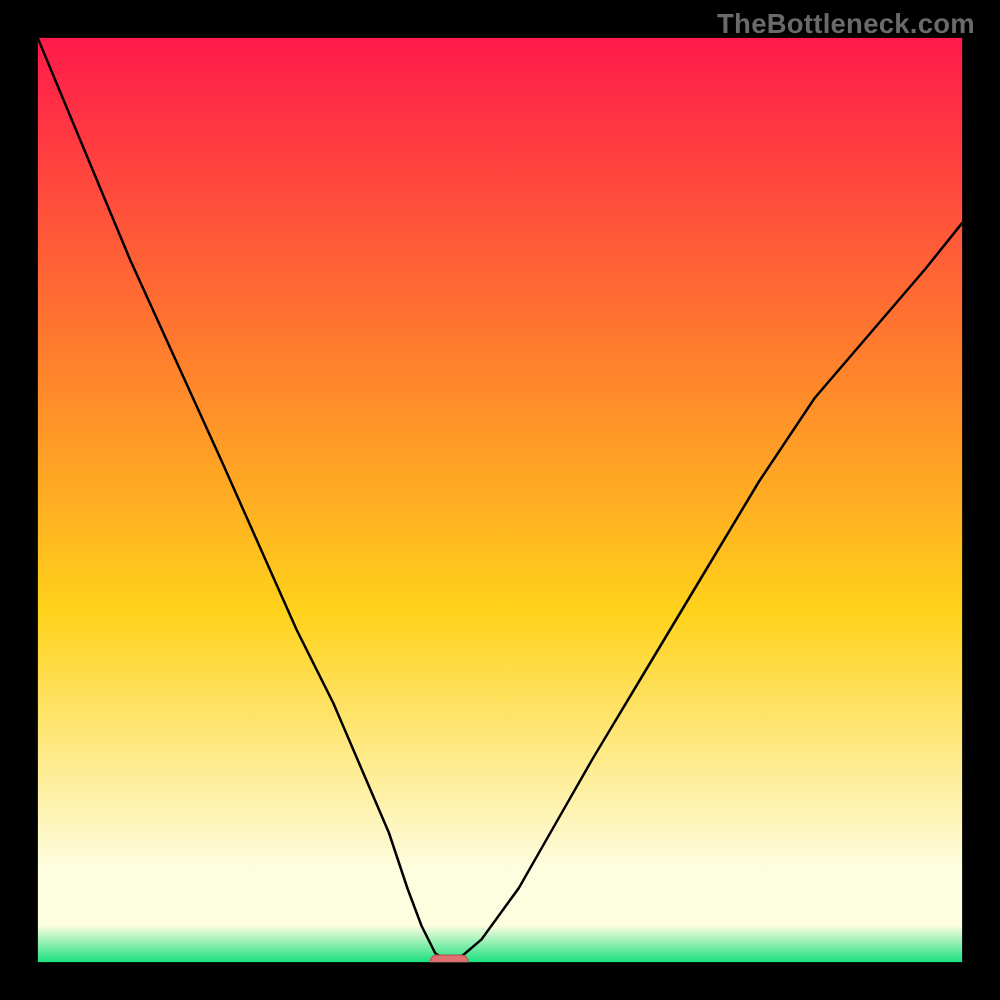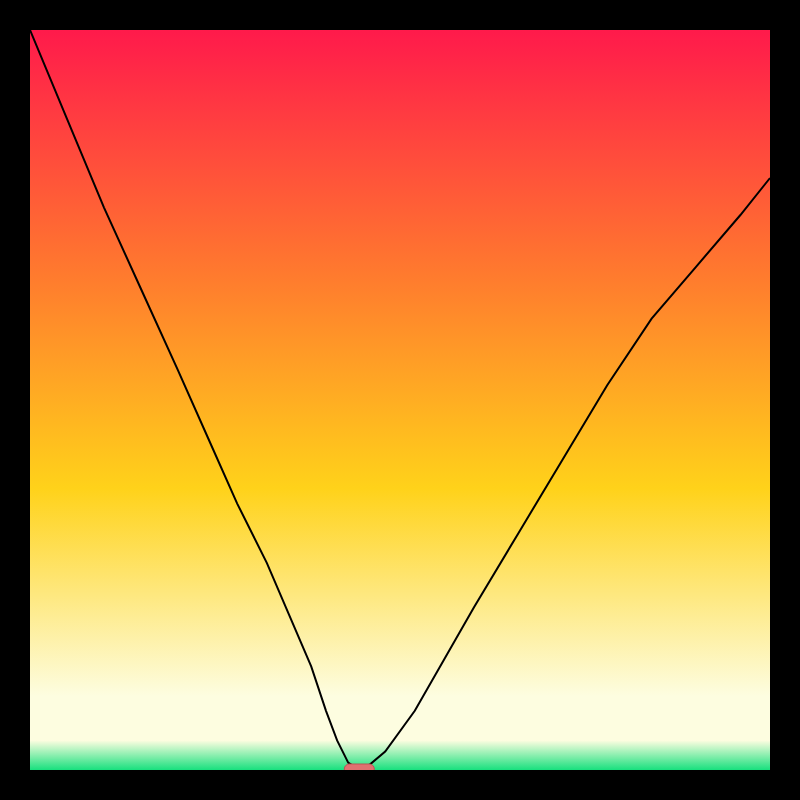--- a/index.html
+++ b/index.html
@@ -35,20 +35,21 @@
     letter-spacing: 0.2px;
     user-select: none;
   }
   svg { display: block; }
 </style>
 </head>
 <body>
 
 <div class="outer">
 
+  <div class="watermark">TheBottleneck.com</div>
 
   <div class="plot">
     <svg id="chart-svg" viewBox="0 0 740 740" width="740" height="740">
       <defs>
         <linearGradient id="bg-grad" x1="0" y1="0" x2="0" y2="1">
           <stop id="g0" offset="0%" stop-color="#ff1a4b"></stop>
           <stop id="g1" offset="33%" stop-color="#ff7a2e"></stop>
           <stop id="g2" offset="62%" stop-color="#ffd21a"></stop>
           <stop id="g3" offset="90%" stop-color="#fdfde0"></stop>
           <stop id="g4" offset="96%" stop-color="#fdfde0"></stop>

